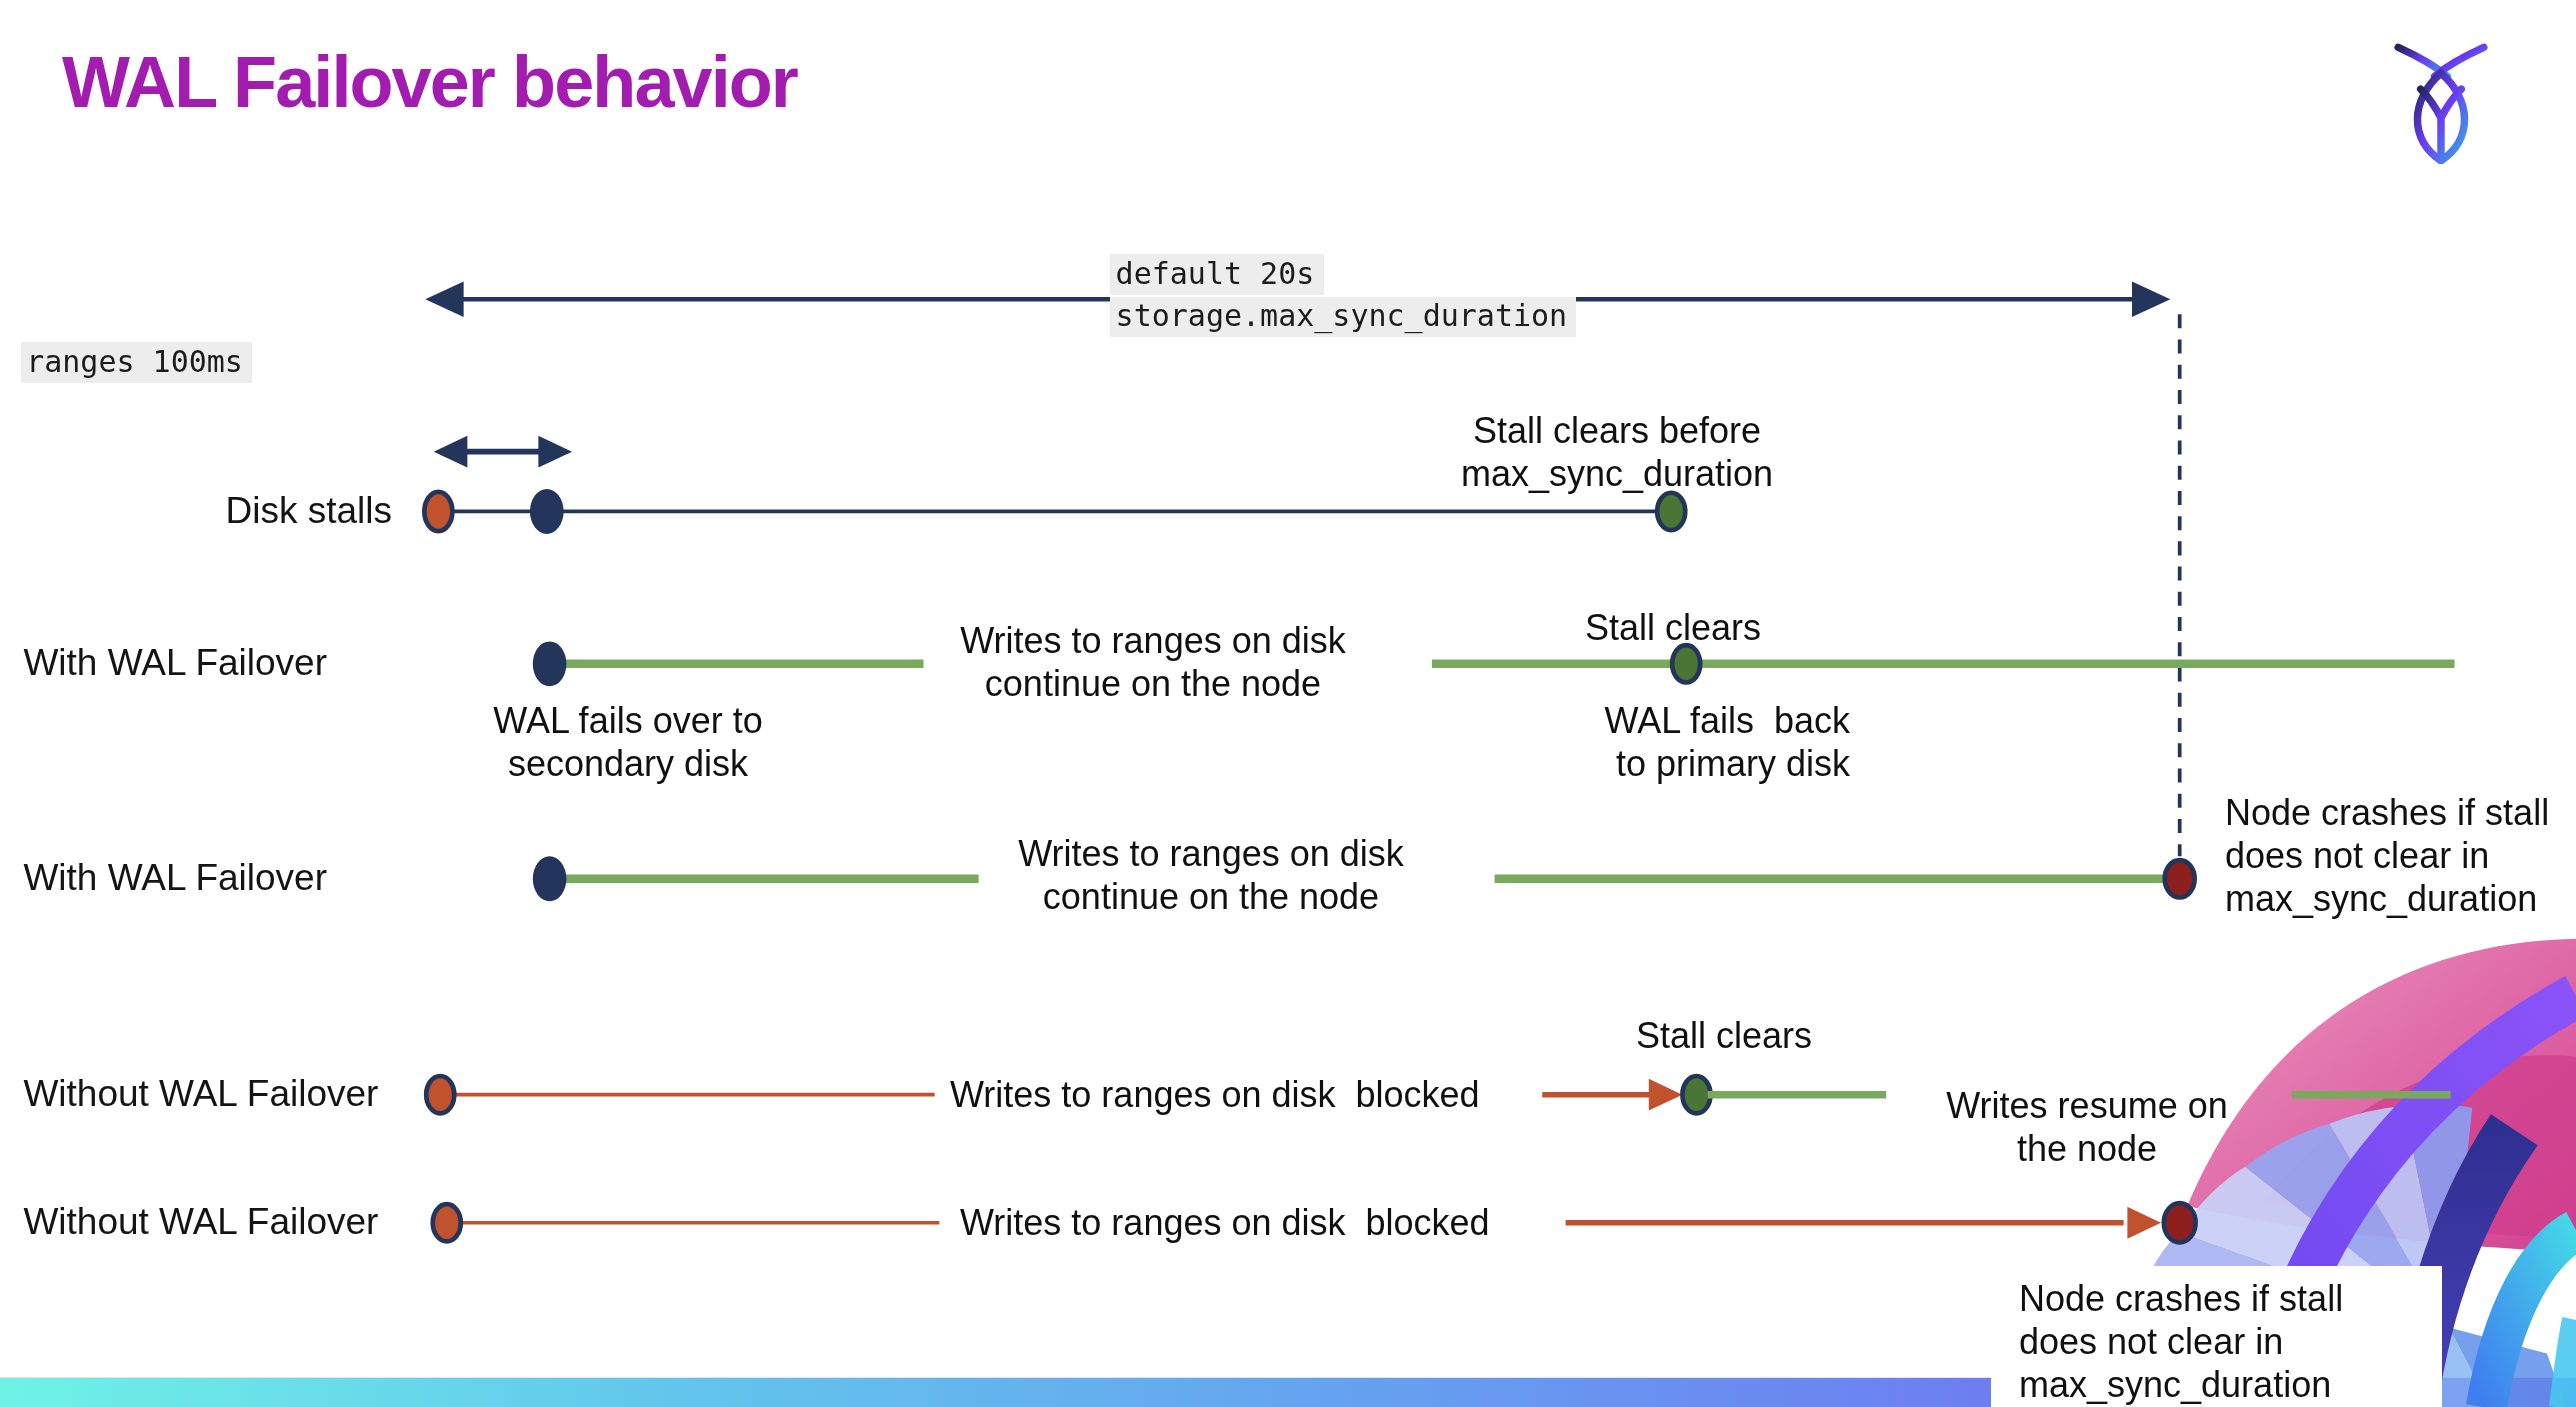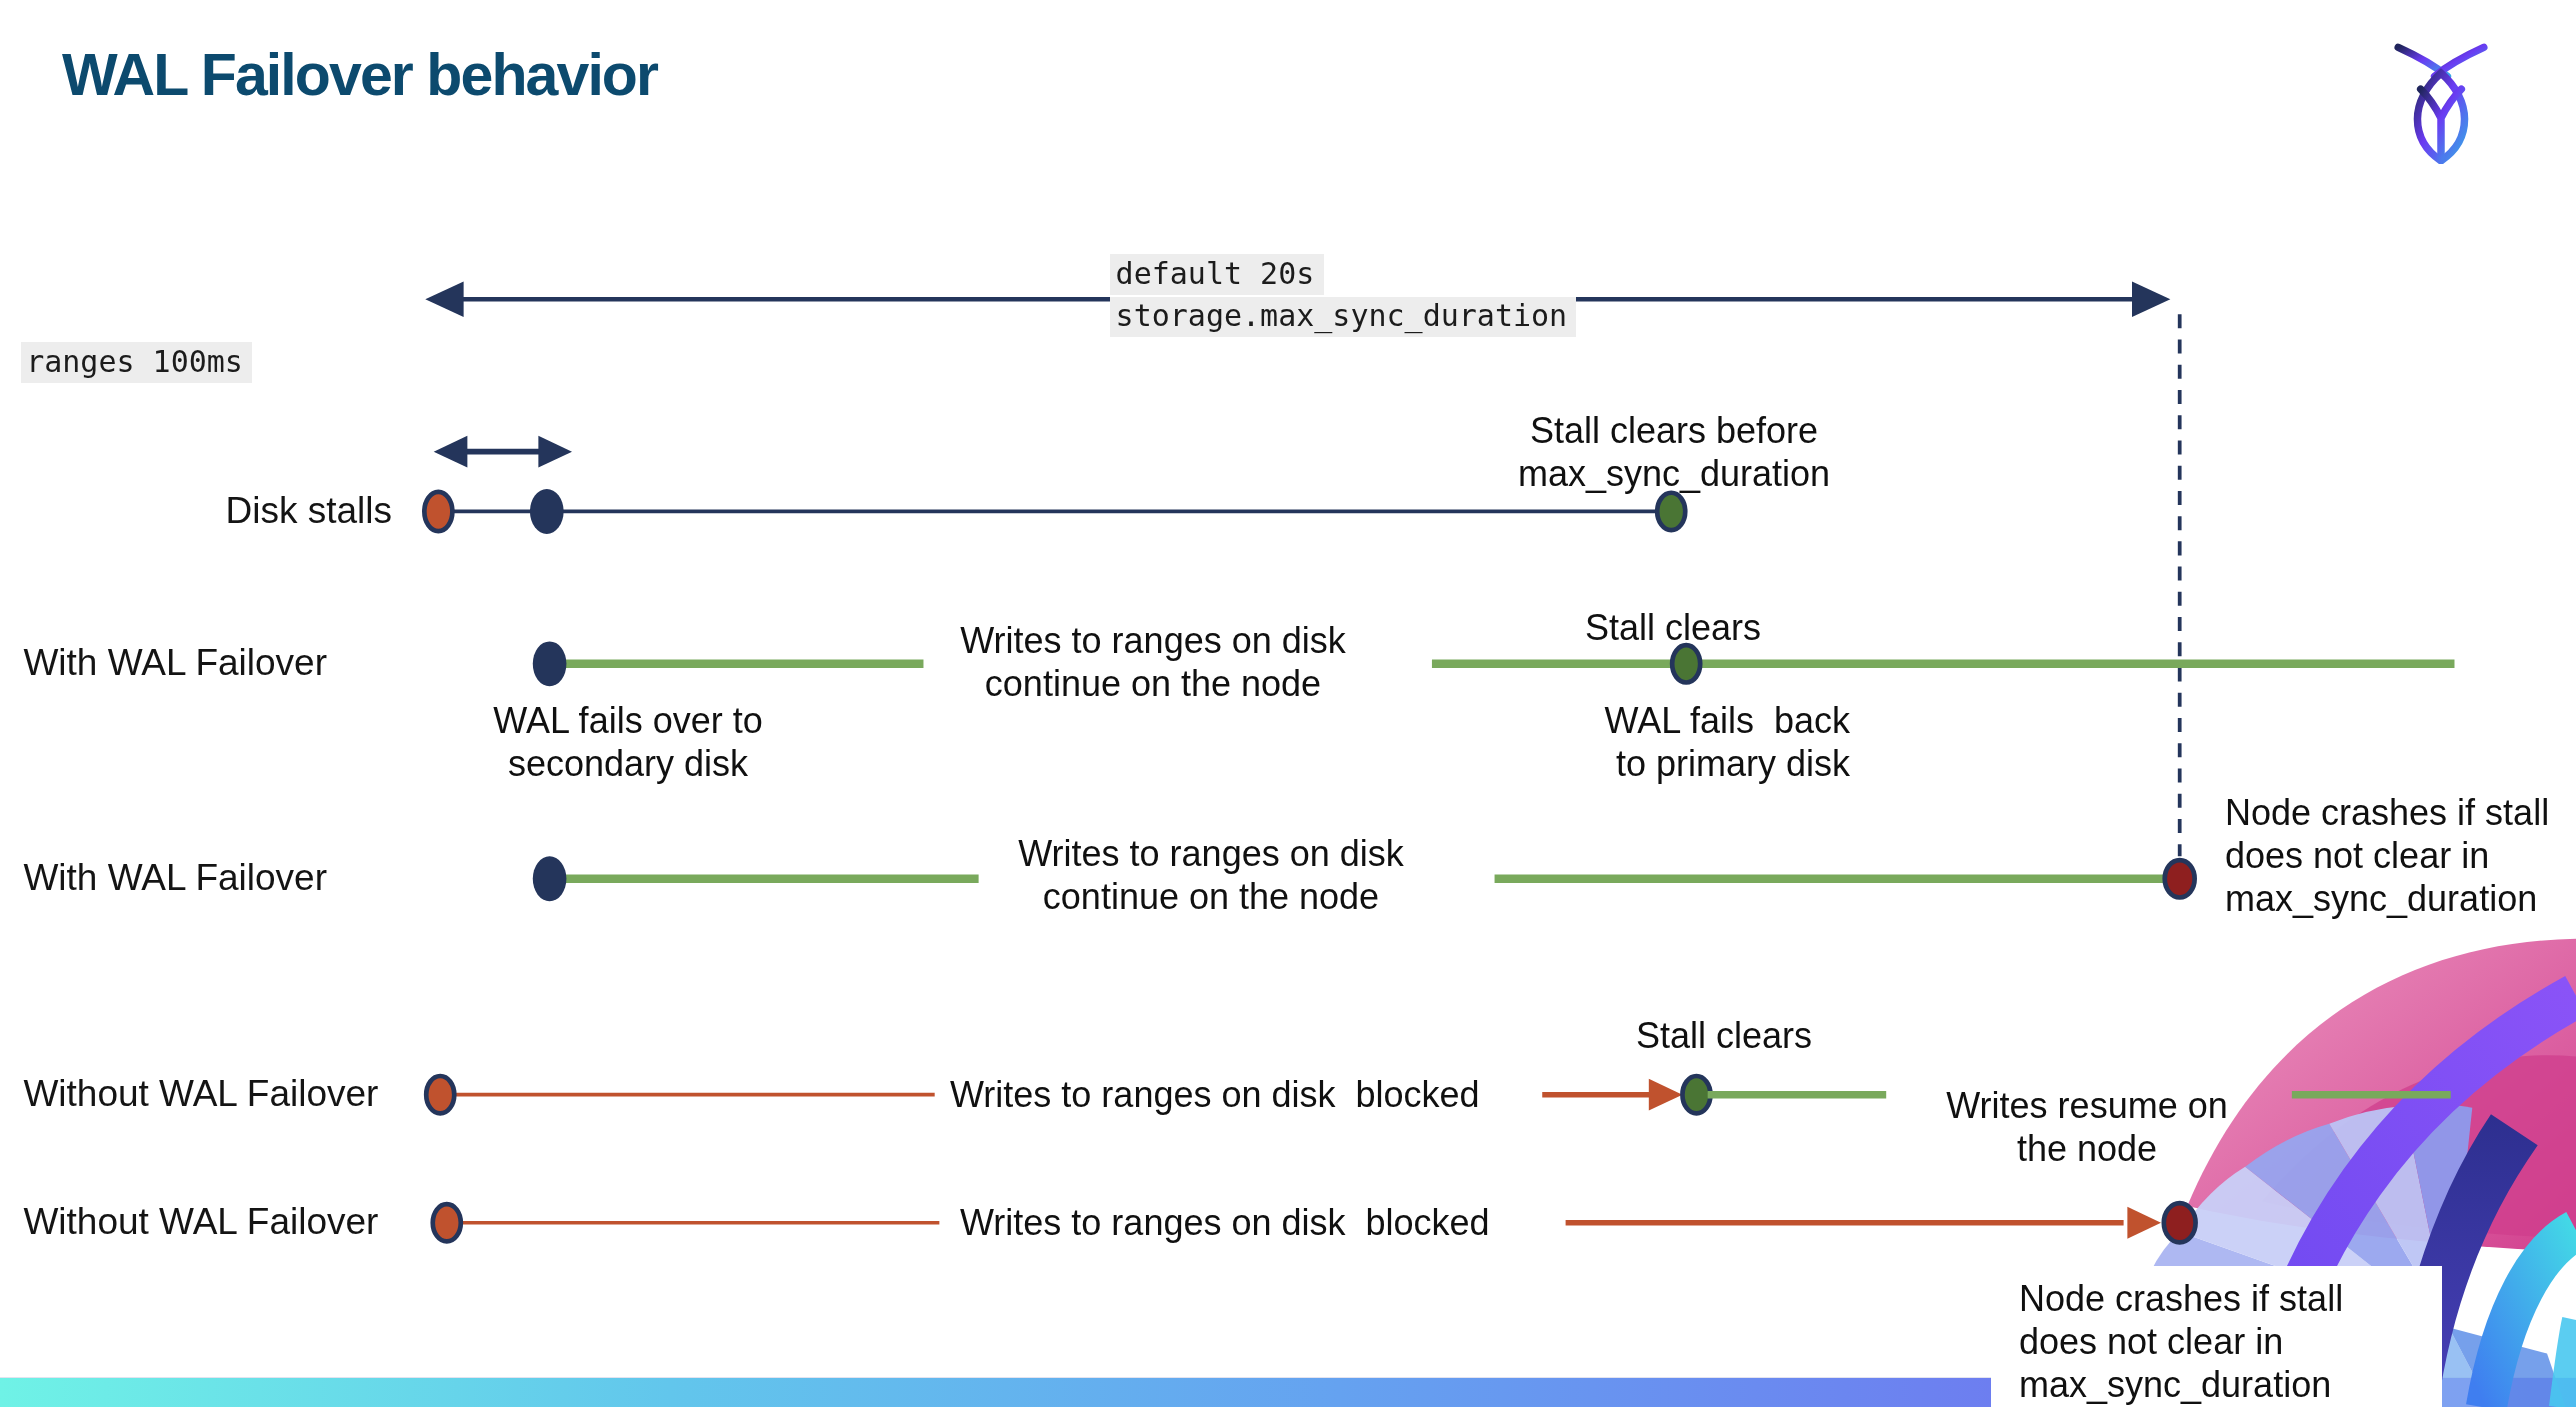--- a/index.html
+++ b/index.html
@@ -1,19 +1,19 @@
 <!DOCTYPE html>
 <html style="--navy: #24355b; --green: #79a95c; --greendot: #4a7534; --redorange: #c0522e; --darkred: #8e1f1f; --ink: #111111; --codebg: #ededed; --bar_left_aqua: #6ff2e6; --bar_mid_blue: #65a2f0; --bar_right_purple: #7b58f2; --deco_pink: #d2418f; --deco_purple: #8a53f7; --deco_cyan: #43d9e6;font-size:15px"><head>
 <meta charset="utf-8">
 <style>
   html,body{margin:0;padding:0;background:#ffffff;}
   .canvas{position:relative;width:2576px;height:1408px;background:#fff;overflow:hidden;
           font-family:"Liberation Sans","DejaVu Sans",sans-serif;color:var(--ink,#111);}
   .abs{position:absolute;}
-  .title{font-size:59px;font-weight:800;letter-spacing:-1.9px;color:#0c4a6e;white-space:nowrap;}
+  .title{font-size:72px;font-weight:800;letter-spacing:-1.9px;color:#a21caf;white-space:nowrap;}
   .rowlabel{font-size:37px;color:#141414;white-space:nowrap;}
   .ann{font-size:36px;line-height:43px;color:#101010;white-space:pre-wrap;}
   .center{text-align:center;}
   .right{text-align:right;}
   .codeblock{font-family:"DejaVu Sans Mono","Liberation Mono",monospace;font-size:30px;line-height:37px;}
   .codeline{display:inline-block;background:var(--codebg,#ededed);color:#1c1c1c;padding:0.9px 9.3px 2.8px 5.6px;margin-bottom:1.9px;}
   .layer-bar{z-index:1;}
   .layer-deco{z-index:2;}
   .layer-svg{z-index:3;}
   .layer-text{z-index:4;}
@@ -143,21 +143,21 @@
   <div class="abs layer-text codeblock" style="left:20.6px;top:342px;">
     <span class="codeline">ranges 100ms</span><br>
   </div>
 
   <div class="abs layer-text rowlabel right" style="left:168px;top:490px;width:224px;">Disk stalls</div>
   <div class="abs layer-text rowlabel" style="left:23.4px;top:642px;">With WAL Failover</div>
   <div class="abs layer-text rowlabel" style="left:23.4px;top:857px;">With WAL Failover</div>
   <div class="abs layer-text rowlabel" style="left:23.4px;top:1073px;">Without WAL Failover</div>
   <div class="abs layer-text rowlabel" style="left:23.4px;top:1201px;">Without WAL Failover</div>
 
-  <div class="abs layer-text ann center" style="left:1506px;top:409px;width:336px;">Stall clears before
+  <div class="abs layer-text ann center" style="left:1449px;top:409px;width:336px;">Stall clears before
 max_sync_duration</div>
 
   <div class="abs layer-text ann center" style="left:942px;top:619px;width:422px;">Writes to ranges on disk
 continue on the node</div>
   <div class="abs layer-text ann center" style="left:467px;top:699px;width:322px;">WAL fails over to
 secondary disk</div>
   <div class="abs layer-text ann center" style="left:1570px;top:606px;width:206px;">Stall clears</div>
   <div class="abs layer-text ann center" style="left:1542px;top:699px;width:308px;text-align:right;">WAL fails  back
 to primary disk</div>
 

